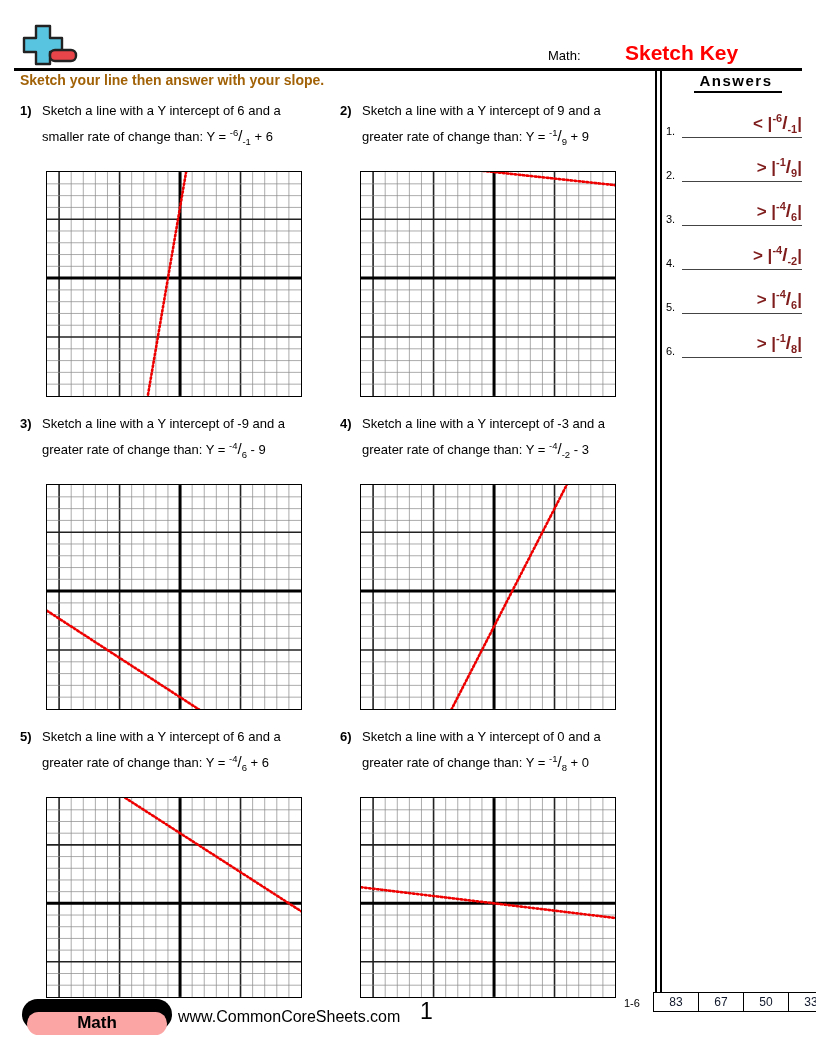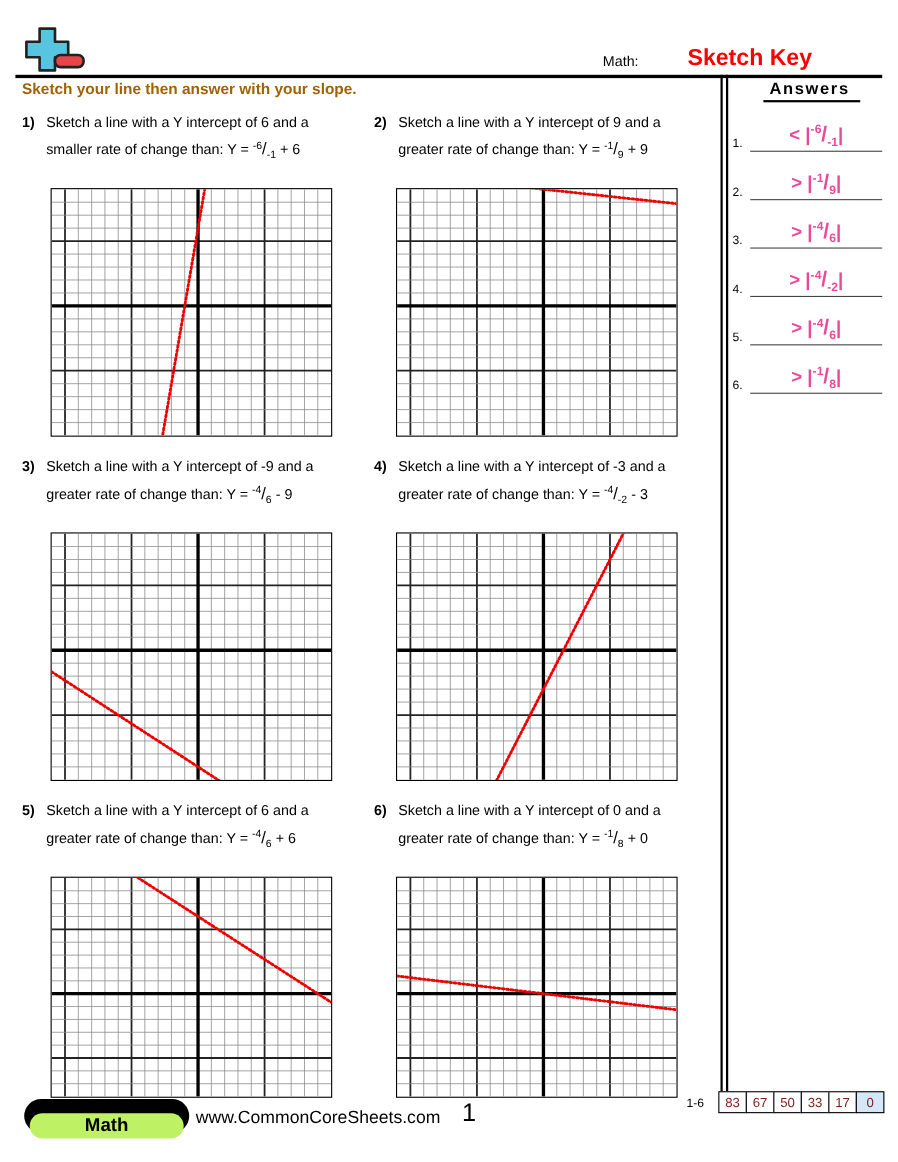--- a/index.html
+++ b/index.html
@@ -58,21 +58,21 @@
     position: absolute; left: 666px; width: 136px; height: 42px;
   }
   .ans-num {
     position: absolute; left: 0px; bottom: 1px; font-size: 11px; color: #000;
   }
   .ans-line {
     position: absolute; left: 16px; bottom: 0px; width: 120px; height: 1.5px; background: #444;
   }
   .ans-val {
     position: absolute; left: 16px; bottom: 3px; width: 120px;
-    text-align: center; font-size: 17px; font-weight: bold; color: #ec4899;
+    text-align: right; font-size: 17px; font-weight: bold; color: #7f1d1d;
     white-space: nowrap;
   }
   .ans-val .sup { font-size: 11px; vertical-align: super; }
   .ans-val .sub { font-size: 11px; vertical-align: sub; }
   .ans-val .sl { font-size: 19px; }
 
   
   .prob {
     position: absolute; font-size: 13px; line-height: 22px; color: #000;
   }
@@ -94,40 +94,40 @@
   }
   .grid .layer { position: absolute; left: 0; top: 0; width: 100%; height: 100%; }
 
   
   .footer-math {
     position: absolute; left: 22px; top: 999px; width: 150px; height: 31px;
     background: #000; border-radius: 16px;
     display: flex; align-items: center; justify-content: center;
   }
   .footer-math-inner {
-    width: 140px; height: 23px; background: #bef264; border-radius: 12px;
+    width: 140px; height: 23px; background: #fca5a5; border-radius: 12px;
     display: flex; align-items: center; justify-content: center;
     font-size: 17px; font-weight: bold; color: #000; margin-top: 17px;
   }
   .footer-url {
     position: absolute; left: 178px; top: 1008px; font-size: 16px; color: #000;
   }
   .footer-page {
     position: absolute; left: 420px; top: 998px; font-size: 23px; color: #000;
   }
   .score-label {
     position: absolute; left: 624px; top: 997px; font-size: 11px; color: #000;
   }
   .score-boxes {
     position: absolute; left: 654px; top: 992px; display: flex;
   }
   .score-box {
-    width: 26px; height: 20px; border: 1px solid #000; margin-left: -1px;
+    width: 46px; height: 20px; border: 1px solid #000; margin-left: -1px;
     font-size: 12px; display: flex; align-items: center; justify-content: center;
-    background: #fff; color: #7f1d1d;
+    background: #fff; color: #0f172a;
   }
   .score-box.hl { background: #d6e8f7; }
 </style>
 </head>
 <body>
 
 <div class="header">
   <div class="logo">
     <svg width="68" height="46" viewBox="0 0 68 46">
       <path d="M22 4 h14 v12 h12 v14 h-12 v12 h-14 v-12 h-12 v-14 h12 z" fill="#58c4e0" stroke="#222" stroke-width="2.4" stroke-linejoin="round"></path>

